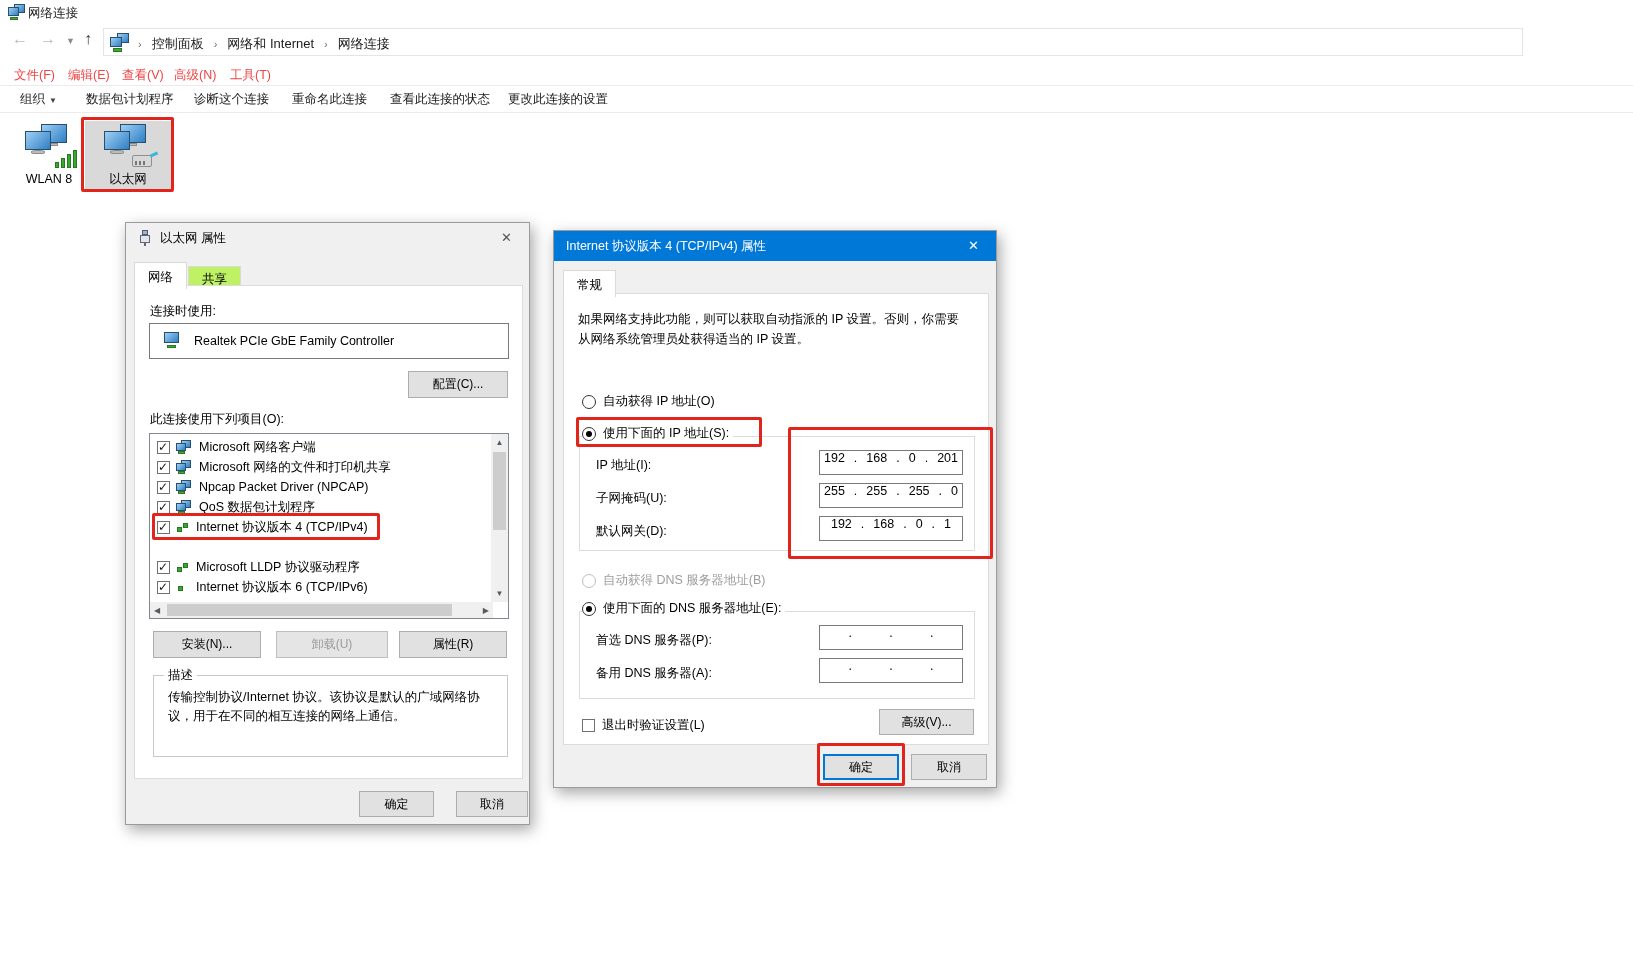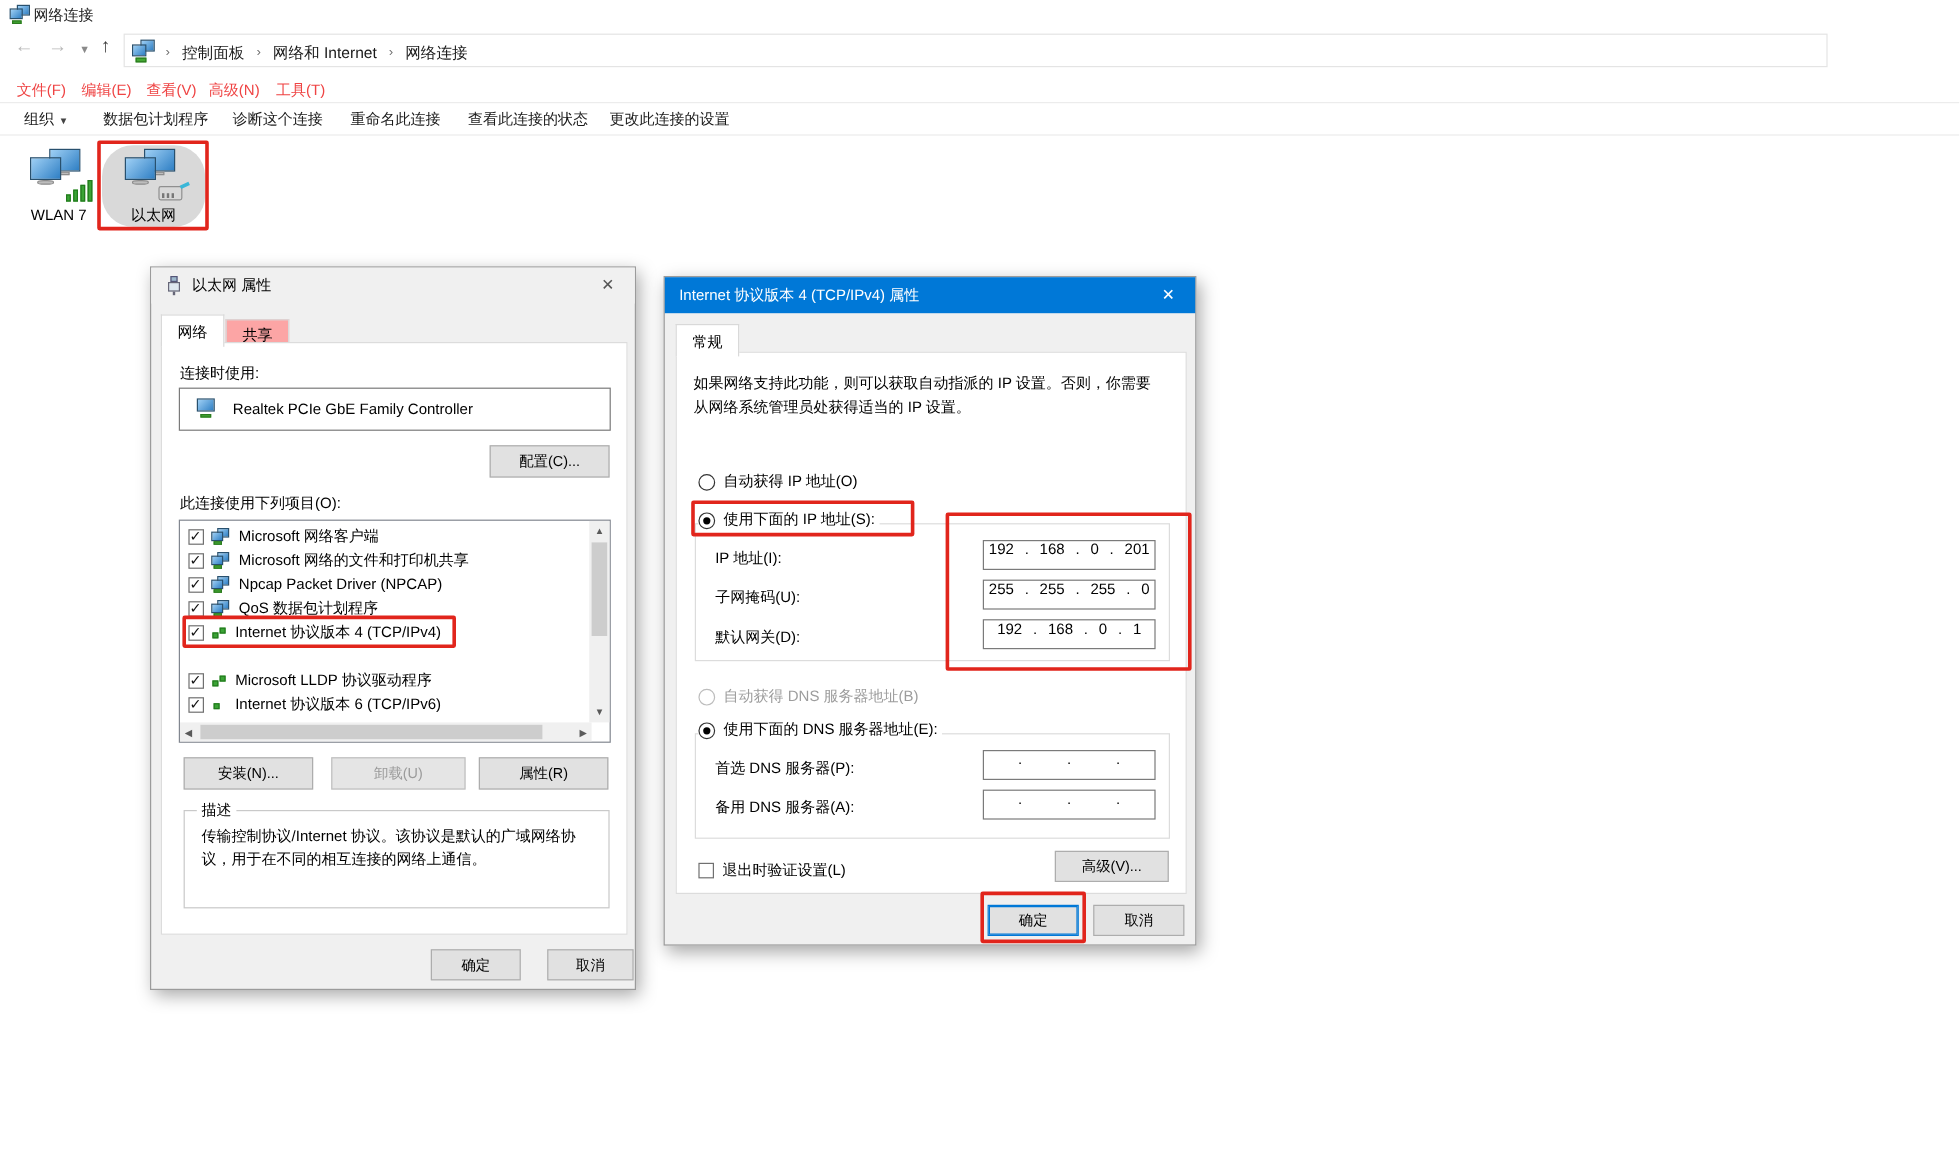--- a/index.html
+++ b/index.html
@@ -20,29 +20,29 @@
   .crumb-sep { color:#6d6d6d; font-size:11px; }
   .menubar { position:absolute; left:0; top:60px; width:100%; height:26px; background:#fff; border-bottom:1px solid #ececec; }
   .menubar .menu-item { position:absolute; top:5px; font-size:12.5px; color:#ef4444; padding:2px 4px; }
   .commandbar { position:absolute; left:0; top:87px; width:100%; height:26px; background:#fff; border-bottom:1px solid #ececec; }
   .commandbar .cmd-item { position:absolute; top:4px; font-size:12.5px; color:#1a1a1a; }
   .drop-caret { font-size:8px; color:#444; margin-left:4px; }
 
   
   .tile { position:absolute; width:74px; text-align:center; }
   .tile .tile-label { font-size:12.5px; color:#000; margin-top:2px; }
-  .tile-eth { background:#d9d9d9;border-radius:26px; }
+  .tile-eth { background:#d9d9d9; }
 
   
   .dialog { position:absolute; background:#f0f0f0; border:1px solid #9b9b9b; box-shadow:3px 5px 14px rgba(0,0,0,.35); }
   .dlg-titlebar { position:absolute; left:0; top:0; right:0; height:30px; }
   .dlg-title { position:absolute; top:7px; font-size:12.5px; }
   .dlg-close { position:absolute; right:0; top:0; width:45px; height:30px; text-align:center; line-height:30px; font-size:13px; }
   .tabstrip { position:absolute; height:24px; }
-  .tab { position:relative; display:inline-block; font-size:12.5px; padding:4px 13px 3px; border:1px solid #d9d9d9; border-bottom:none; background:#fca5a5; margin-right:1px; top:2px; }
+  .tab { position:relative; display:inline-block; font-size:12.5px; padding:4px 13px 3px; border:1px solid #d9d9d9; border-bottom:none; background:#bef264; margin-right:1px; top:2px; }
   .tab.active { background:#fff; top:0; padding-top:6px; border-color:#d9d9d9; z-index:3; }
   .tabpage { position:absolute; background:#fff; border:1px solid #dcdcdc; }
   .win-btn { position:absolute; background:#e1e1e1; border:1px solid #adadad; font-size:12px; text-align:center; color:#000; font-family:inherit; }
   .win-btn.disabled { color:#9b9b9b; background:#e5e5e5; border-color:#bfbfbf; }
   .win-btn.default { border:1px solid #0078d7; box-shadow:inset 0 0 0 1px #0078d7; }
   .label { position:absolute; font-size:12.5px; color:#000; white-space:nowrap; }
   .groupbox { position:absolute; border:1px solid #dcdcdc; }
   .field { position:absolute; background:#fff; border:1px solid #7a7a7a; font-size:12.5px; display:flex; align-items:flex-start; justify-content:center; gap:9px; }
   .field .dot { color:#000; }
   .field.empty { justify-content:space-evenly; color:#444; }
@@ -137,21 +137,21 @@
     <span class="icon-pcpair" style="position:relative;display:block;width:60px;height:48px;margin:0 auto;">
       <span class="mon" style="left:22px;top:2px;width:26px;height:19px;"></span>
       <span class="mon-base" style="left:31px;top:21px;width:8px;height:3px;"></span>
       <span class="mon" style="left:6px;top:9px;width:26px;height:19px;"></span>
       <span class="mon-base" style="left:12px;top:28px;width:14px;height:4px;border-radius:40%;"></span>
       <span class="sigbar" style="left:36px;top:40px;width:4px;height:6px;"></span>
       <span class="sigbar" style="left:42px;top:36px;width:4px;height:10px;"></span>
       <span class="sigbar" style="left:48px;top:32px;width:4px;height:14px;"></span>
       <span class="sigbar" style="left:54px;top:28px;width:4px;height:18px;"></span>
     </span>
-    <div class="tile-label">WLAN 7</div>
+    <div class="tile-label">WLAN 8</div>
   </div>
 
   <div class="tile tile-eth" style="left:85px;top:121px;width:86px;height:68px;padding-top:2px;">
     <span class="icon-pcpair" style="position:relative;display:block;width:60px;height:46px;margin:0 auto;">
       <span class="mon" style="left:22px;top:1px;width:26px;height:19px;"></span>
       <span class="mon-base" style="left:31px;top:20px;width:8px;height:3px;"></span>
       <span class="mon" style="left:6px;top:8px;width:26px;height:19px;"></span>
       <span class="mon-base" style="left:12px;top:27px;width:14px;height:4px;border-radius:40%;"></span>
       <span class="plug" style="left:34px;top:32px;width:20px;height:12px;"></span>
       <span class="plug-cable" style="left:52px;top:30px;width:8px;height:3px;transform:rotate(-25deg);"></span>

